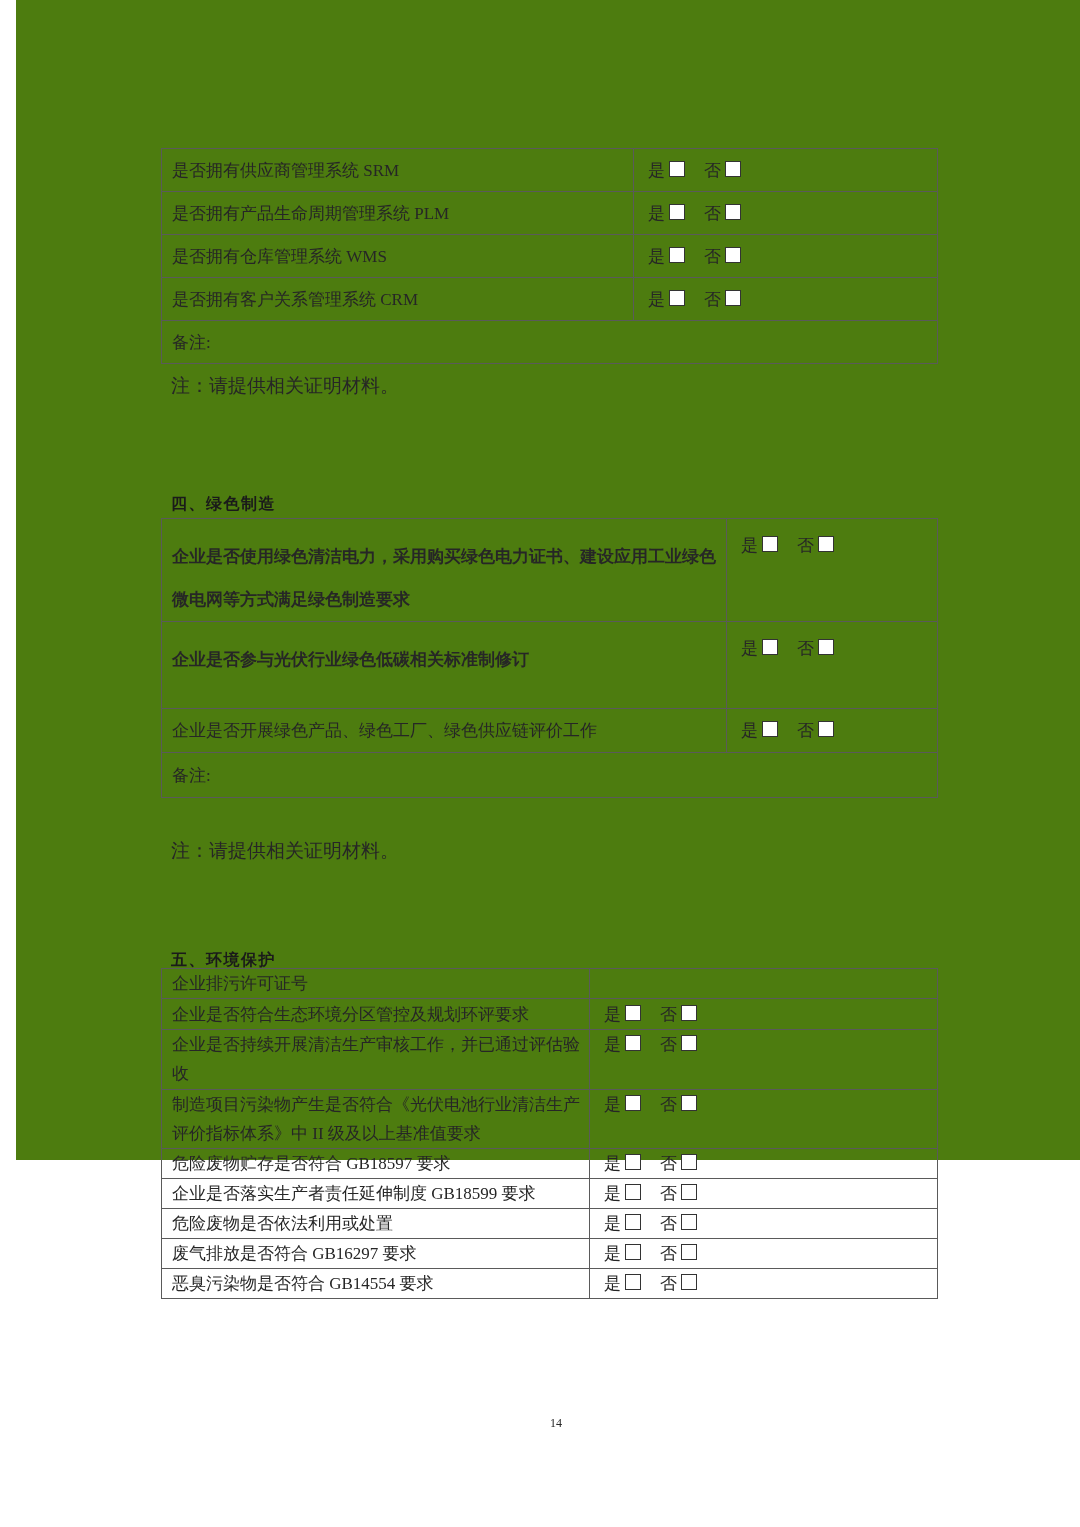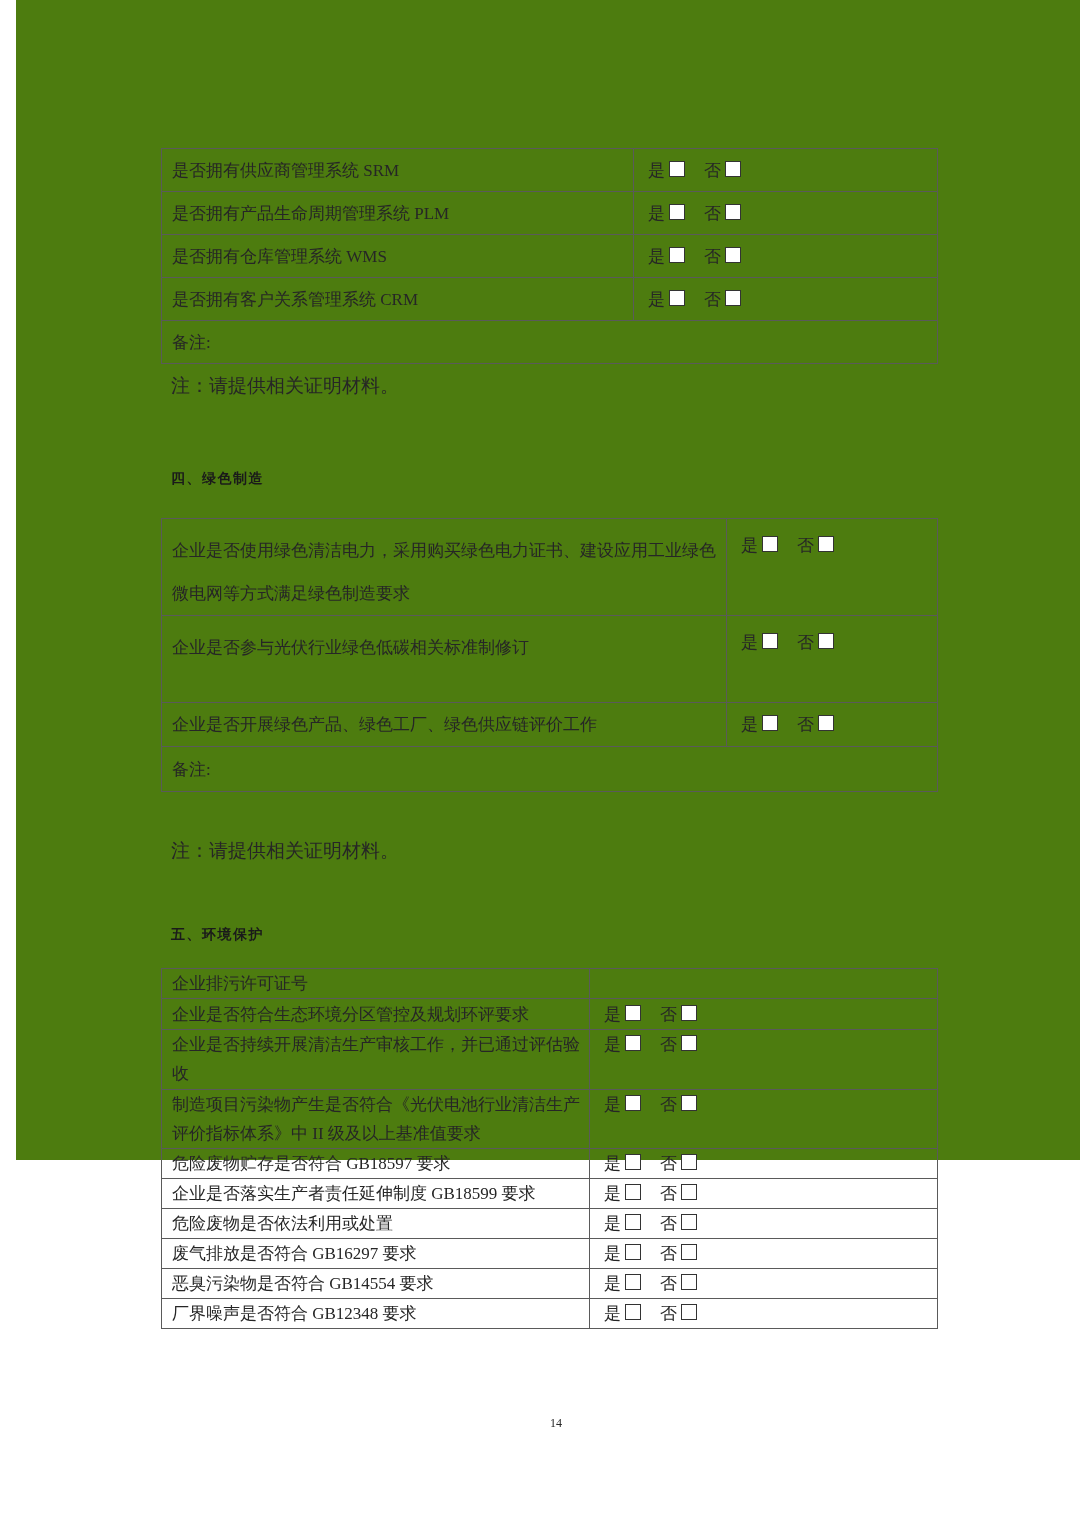--- a/index.html
+++ b/index.html
@@ -33,21 +33,21 @@
   #table1{top:148px;}
   #table1 tr{height:43px;}
   
   #table2{top:518px;}
   #table2 tr:nth-child(1){height:88px;}
   #table2 tr:nth-child(2){height:87px;}
   #table2 tr:nth-child(3){height:44px;}
   #table2 tr:nth-child(4){height:45px;}
   #table2 tr:nth-child(5){height:45px;}
   #table2 tr:nth-child(1) td,#table2 tr:nth-child(2) td{vertical-align:top;}
-  #table2 tr:nth-child(1) td.q,#table2 tr:nth-child(2) td.q{padding-top:10px;line-height:43px;}
+  #table2 tr:nth-child(1) td.q,#table2 tr:nth-child(2) td.q{padding-top:16px;line-height:43px;font-weight:bold;}
   #table2 tr:nth-child(1) td.a,#table2 tr:nth-child(2) td.a{padding-top:15px;}
   
   #table3{top:968px;border-radius:28px;}
   #table3 td{line-height:29px;}
   #table3 tr:nth-child(1){height:30px;}
   #table3 tr:nth-child(2){height:31px;}
   #table3 tr:nth-child(3){height:60px;}
   #table3 tr:nth-child(4){height:59px;}
   #table3 tr:nth-child(n+5){height:29px;}
   #table3 tr:nth-child(3) td,#table3 tr:nth-child(4) td{vertical-align:top;}
@@ -56,23 +56,24 @@
   col.c1-t2{width:565px;}
   col.c1-t3{width:428px;}
 
   .note{font-size:19px;color:#262626;}
   #note1{top:373px;left:155px;}
   #note2{top:838px;left:155px;}
 
   .heading{
     font-family:"Liberation Sans","DejaVu Sans",sans-serif;
     font-weight:700;
-    font-size:14px;
+    font-size:16px;
     letter-spacing:1.5px;
     color:#1a1a1a;
+    margin-top:24px;
   }
   #h4{top:470px;left:155px;}
   #h5{top:926px;left:155px;text-align:right;}
 
   .cbx{
     display:inline-block;
     width:14px;height:14px;
     border:1px solid #333333;
     margin-left:4px;
     vertical-align:-1px;
@@ -190,22 +191,18 @@
       <td class="a"><span class="pair"><span>是</span><span class="cbx"></span></span><span class="pair"><span>否</span><span class="cbx"></span></span></td>
     </tr>
     <tr>
       <td class="q">废气排放是否符合 GB16297 要求</td>
       <td class="a"><span class="pair"><span>是</span><span class="cbx"></span></span><span class="pair"><span>否</span><span class="cbx"></span></span></td>
     </tr>
     <tr>
       <td class="q">恶臭污染物是否符合 GB14554 要求</td>
       <td class="a"><span class="pair"><span>是</span><span class="cbx"></span></span><span class="pair"><span>否</span><span class="cbx"></span></span></td>
     </tr>
-    <tr>
-      <td class="q">厂界噪声是否符合 GB12348 要求</td>
-      <td class="a"><span class="pair"><span>是</span><span class="cbx"></span></span><span class="pair"><span>否</span><span class="cbx"></span></span></td>
-    </tr>
   </tbody>
     </table>
 
   <div id="pagenum">14</div>
 
 </div>
 
 </body></html>

